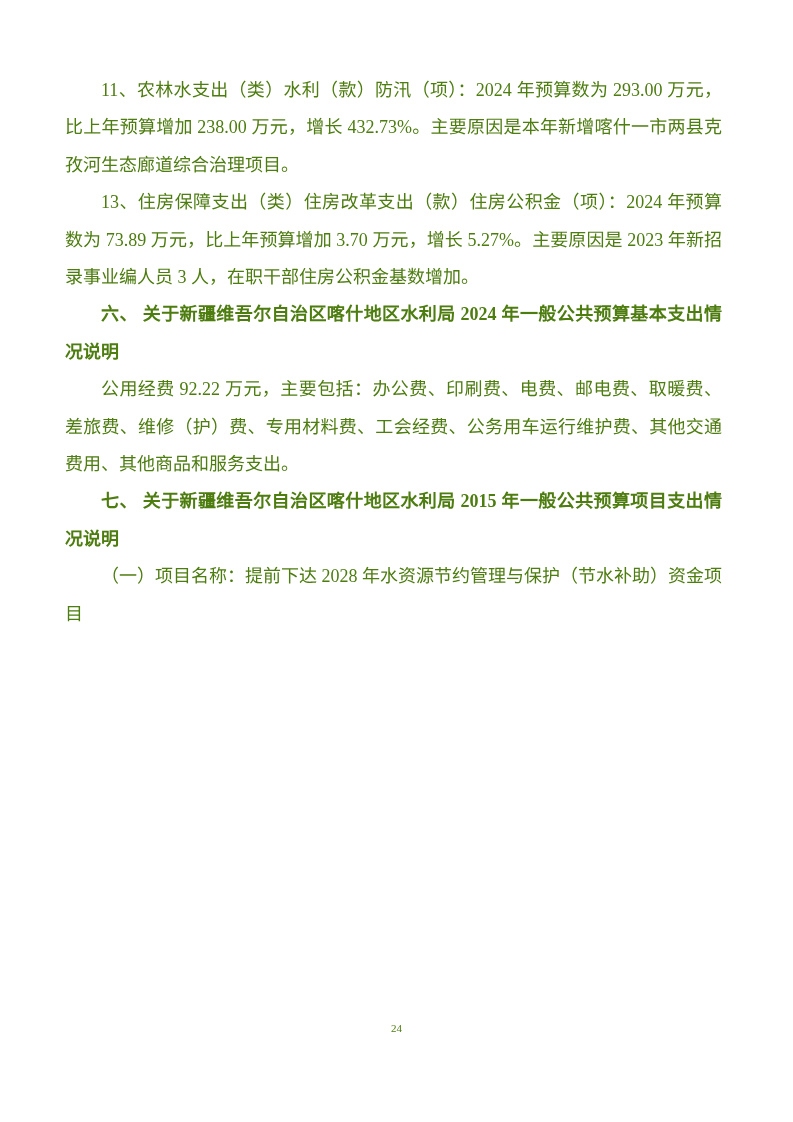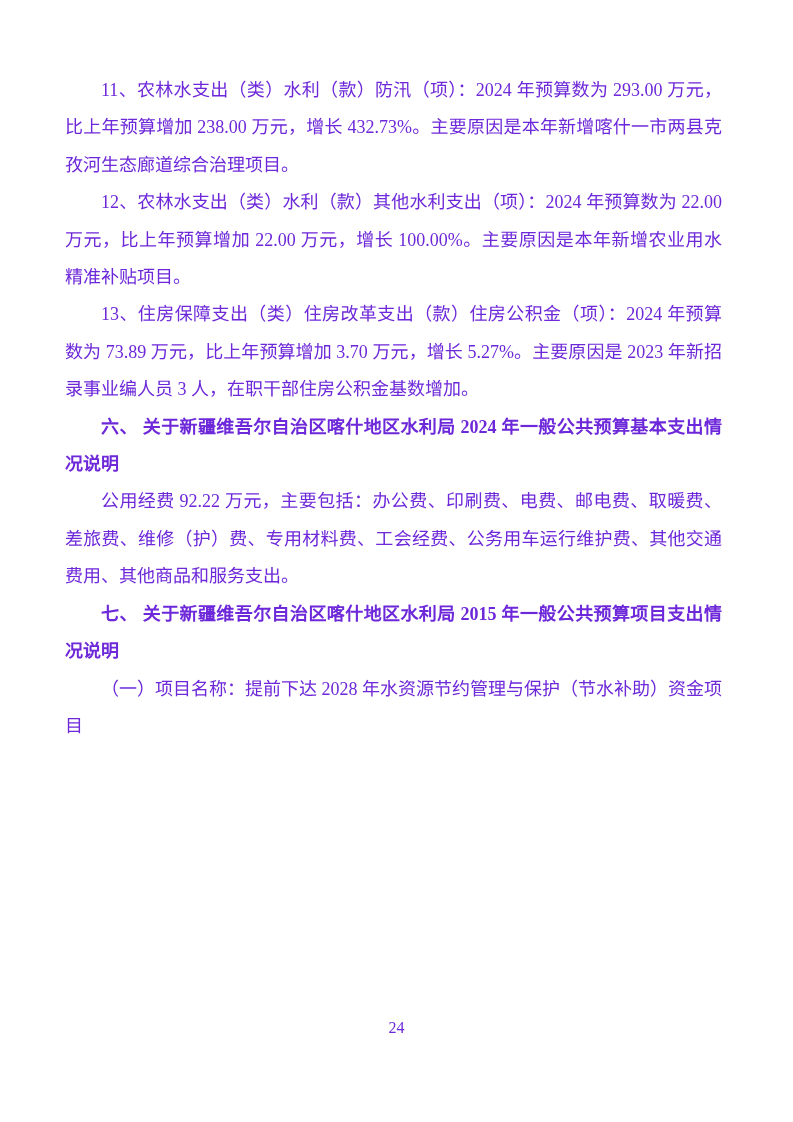--- a/index.html
+++ b/index.html
@@ -5,21 +5,21 @@
   html, body {
     margin: 0;
     padding: 0;
     background: #ffffff;
   }
   .page {
     position: relative;
     width: 793px;
     height: 1122px;
     background: #ffffff;
-    color: #6d28d9;
+    color: #4d7c0f;
     font-family: "Liberation Serif", "DejaVu Serif", serif;
     overflow: hidden;
   }
   .content {
     position: absolute;
     left: 65px;
     top: 72px;
     width: 657px;
   }
   .para {
@@ -36,32 +36,31 @@
     font-weight: bold;
   }
   .footer {
     position: absolute;
     left: 0;
     right: 0;
     top: 1018px;
     text-align: center;
   }
   .page-number {
-    font-size: 16px;
+    font-size: 11px;
     line-height: 20px;
     font-family: "Liberation Serif", "DejaVu Serif", serif;
   }
 </style>
 </head>
 <body>
 
 <div class="page">
   <main class="content">
     <p class="para body">11、农林水支出（类）水利（款）防汛（项）：2024 年预算数为 293.00 万元，比上年预算增加 238.00 万元，增长 432.73%。主要原因是本年新增喀什一市两县克孜河生态廊道综合治理项目。</p>
-    <p class="para body">12、农林水支出（类）水利（款）其他水利支出（项）：2024 年预算数为 22.00 万元，比上年预算增加 22.00 万元，增长 100.00%。主要原因是本年新增农业用水精准补贴项目。</p>
     <p class="para body">13、住房保障支出（类）住房改革支出（款）住房公积金（项）：2024 年预算数为 73.89 万元，比上年预算增加 3.70 万元，增长 5.27%。主要原因是 2023 年新招录事业编人员 3 人，在职干部住房公积金基数增加。</p>
     <h2 class="para heading">六、 关于新疆维吾尔自治区喀什地区水利局 2024 年一般公共预算基本支出情况说明</h2>
     <p class="para body">公用经费 92.22 万元，主要包括：办公费、印刷费、电费、邮电费、取暖费、差旅费、维修（护）费、专用材料费、工会经费、公务用车运行维护费、其他交通费用、其他商品和服务支出。</p>
     <h2 class="para heading">七、 关于新疆维吾尔自治区喀什地区水利局 2015 年一般公共预算项目支出情况说明</h2>
     <p class="para body">（一）项目名称：提前下达 2028 年水资源节约管理与保护（节水补助）资金项目</p>
   </main>
 
   <footer class="footer">
     <span class="page-number">24</span>
   </footer>

